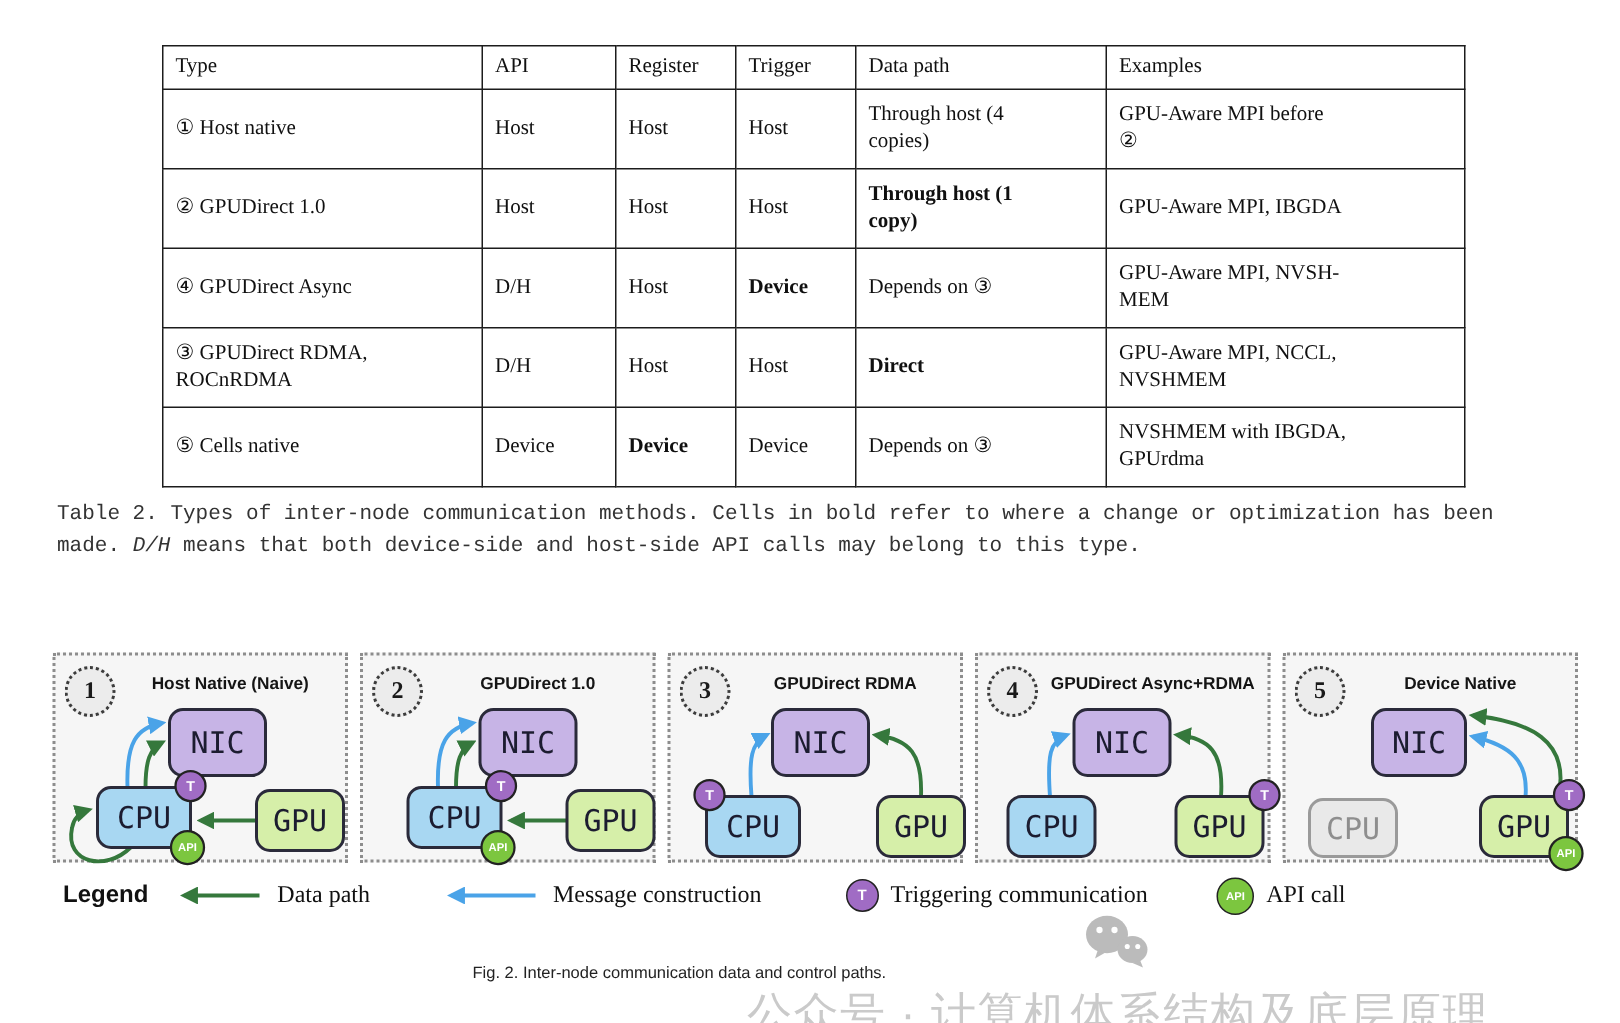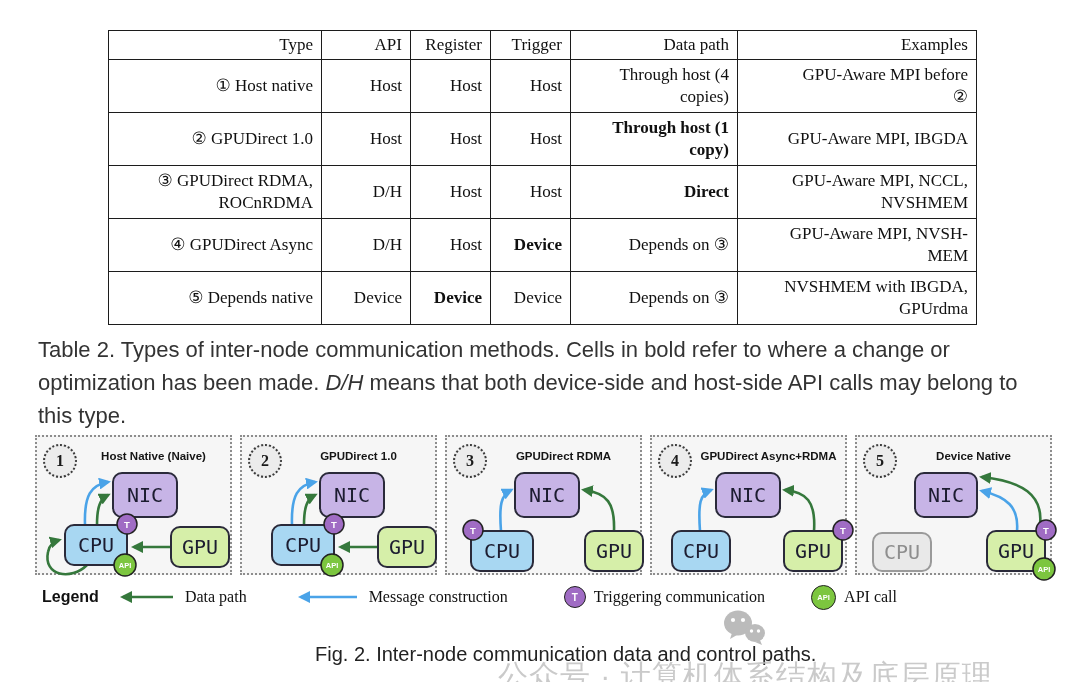--- a/index.html
+++ b/index.html
@@ -2,31 +2,31 @@
 <html><head>
 <meta charset="utf-8">
 <style>
   html,body{margin:0;padding:0;background:#fff;}
   .page{position:relative;width:1080px;height:682px;background:#ffffff;overflow:hidden;
         font-family:"Liberation Serif",serif;color:#111;}
 
   
   .tblwrap{position:absolute;left:108px;top:30px;width:868px;}
   table.comm{border-collapse:collapse;width:868px;table-layout:fixed;}
-  table.comm th,table.comm td{border:1.5px solid #1c1c1c;font-size:17px;
-      font-weight:normal;text-align:right;padding:3px 8px;vertical-align:middle;
+  table.comm th,table.comm td{border:1.5px solid #1c1c1c;font-size:14px;
+      font-weight:normal;text-align:left;padding:3px 8px;vertical-align:middle;
       white-space:pre-line;line-height:1.32;color:#101010;}
   table.comm th{height:22px;white-space:nowrap;overflow:visible;}
   table.comm td{height:46px;}
   table.comm td.b{font-weight:bold;margin-left:44px;}
   col.c0{width:213px}col.c1{width:89px}col.c2{width:80px}col.c3{width:80px}
   col.c4{width:167px}col.c5{width:239px}
 
   .tbl-caption{position:absolute;left:38px;top:333px;width:1008px;
-      font-family:Liberation Sans, sans-serif;font-size:22px;line-height:1.5;
+      font-family:Liberation Mono, monospace;font-size:14px;line-height:1.5;
       color:#333;}
   .tbl-caption i{font-style:italic;}
 
   
   .figrow{position:absolute;left:35px;top:435px;width:1020px;height:140px;}
   .panel{position:absolute;top:0;width:197px;height:140px;background:#f6f6f6;
       border:2px dotted #8d8d8d;box-sizing:border-box;overflow:visible;}
   .panel .num{position:absolute;left:6px;top:7px;width:30px;height:30px;border-radius:50%;
       border:2px dotted #3c3c3c;background:#ececec;display:flex;align-items:center;
       justify-content:center;font:bold 16px "Liberation Serif",serif;color:#1a1a1a;}
@@ -44,21 +44,21 @@
   .legend .ltitle{font:bold 16px "Liberation Sans",sans-serif;color:#111;margin-right:14px;}
   .legend .llabel{font-family:"Liberation Serif",serif;font-size:16px;color:#111;}
   .lbadge{border-radius:50%;display:flex;align-items:center;justify-content:center;
       box-sizing:border-box;border:1.5px solid #222;color:#fff;
       font-family:"Liberation Sans",sans-serif;font-weight:bold;}
   .lbadge.t{width:22px;height:22px;background:#a06cc4;font-size:10px;}
   .lbadge.api{width:25px;height:25px;background:#7cc63f;font-size:7.5px;}
 
   
   .fig-caption{position:absolute;left:315px;top:643px;
-      font-family:"Liberation Sans",sans-serif;font-size:20px;color:#222;}
+      font-family:"Liberation Sans",sans-serif;font-size:11px;color:#222;}
   .watermark{position:absolute;left:498px;top:608px;display:flex;align-items:center;
       gap:8px;pointer-events:none;opacity:.8;flex-direction:column;}
   .watermark .wtext{font-family:"Liberation Sans",sans-serif;font-size:30px;
       color:#bdbdbd;letter-spacing:1px;white-space:nowrap;}
 </style>
 </head>
 <body>
 
 <div class="page">
 
@@ -107,40 +107,40 @@
           <tr>
             <td>② GPUDirect 1.0</td>
             <td>Host</td>
             <td>Host</td>
             <td>Host</td>
             <td class="b">Through host (1
 copy)</td>
             <td>GPU-Aware MPI, IBGDA</td>
           </tr>
           <tr>
-            <td>③ GPUDirect RDMA,
-ROCnRDMA</td>
-            <td>D/H</td>
-            <td>Host</td>
-            <td>Host</td>
-            <td class="b">Direct</td>
-            <td>GPU-Aware MPI, NCCL,
-NVSHMEM</td>
-          </tr>
-          <tr>
             <td>④ GPUDirect Async</td>
             <td>D/H</td>
             <td>Host</td>
             <td class="b">Device</td>
             <td>Depends on ③</td>
             <td>GPU-Aware MPI, NVSH-
 MEM</td>
           </tr>
           <tr>
-            <td>⑤ Depends native</td>
+            <td>③ GPUDirect RDMA,
+ROCnRDMA</td>
+            <td>D/H</td>
+            <td>Host</td>
+            <td>Host</td>
+            <td class="b">Direct</td>
+            <td>GPU-Aware MPI, NCCL,
+NVSHMEM</td>
+          </tr>
+          <tr>
+            <td>⑤ Cells native</td>
             <td>Device</td>
             <td class="b">Device</td>
             <td>Device</td>
             <td>Depends on ③</td>
             <td>NVSHMEM with IBGDA,
 GPUrdma</td>
           </tr>
         </tbody>
     </table>
   </div>

